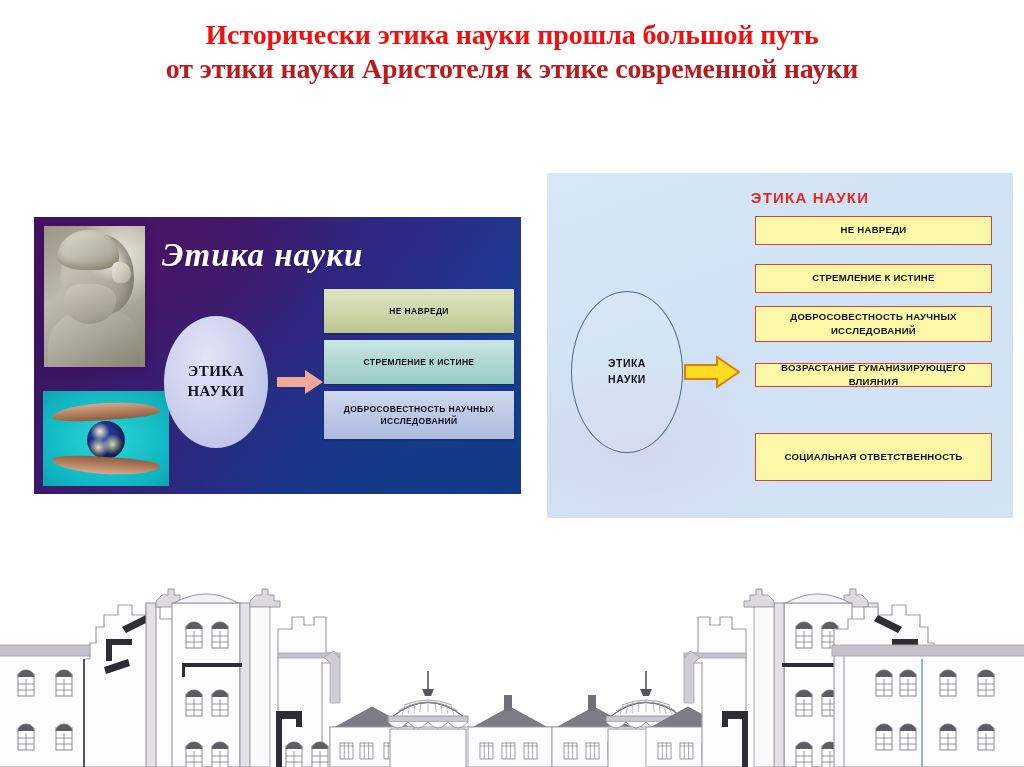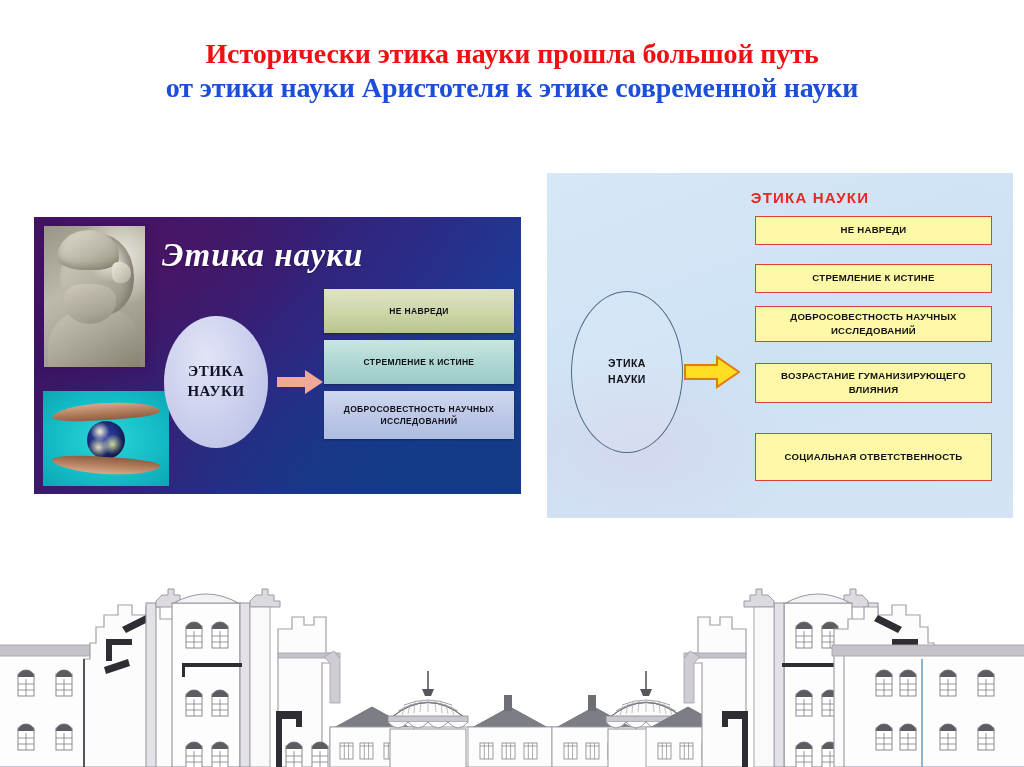--- a/index.html
+++ b/index.html
@@ -25,22 +25,22 @@
     text-align: center;
     line-height: 1.22;
   }
   .title-line {
     font-family: "Liberation Serif", serif;
     font-weight: bold;
     font-size: 28px;
     letter-spacing: -0.1px;
     white-space: nowrap;
   }
-  .title-line-1 { color: #ee1111; margin-top: 19px; }
-  .title-line-2 { color: #1d4ed8; }
+  .title-line-1 { color: #ee1111; }
+  .title-line-2 { color: #b91c1c; }
 
   
   #left-panel {
     position: absolute;
     left: 34px;
     top: 217px;
     width: 487px;
     height: 277px;
     background:
       radial-gradient(ellipse 70% 70% at 18% 10%, #4a1566 0%, rgba(74,21,102,0) 62%),
@@ -268,21 +268,21 @@
     font-weight: bold;
     color: #121212;
     letter-spacing: .25px;
     line-height: 1.5;
     padding: 0 4px;
     box-sizing: border-box;
   }
   #right-box-0 { top: 43px;  height: 29px; }
   #right-box-1 { top: 91px;  height: 29px; }
   #right-box-2 { top: 133px; height: 36px; }
-  #right-box-3 { top: 190px; height: 40px; text-align: center; }
+  #right-box-3 { top: 190px; height: 24px; text-align: center; }
   #right-box-4 { top: 260px; height: 48px; }
 
   
   #footer-illustration {
     position: absolute;
     left: 0;
     bottom: 0;
     width: 1024px;
     height: 200px;
   }

